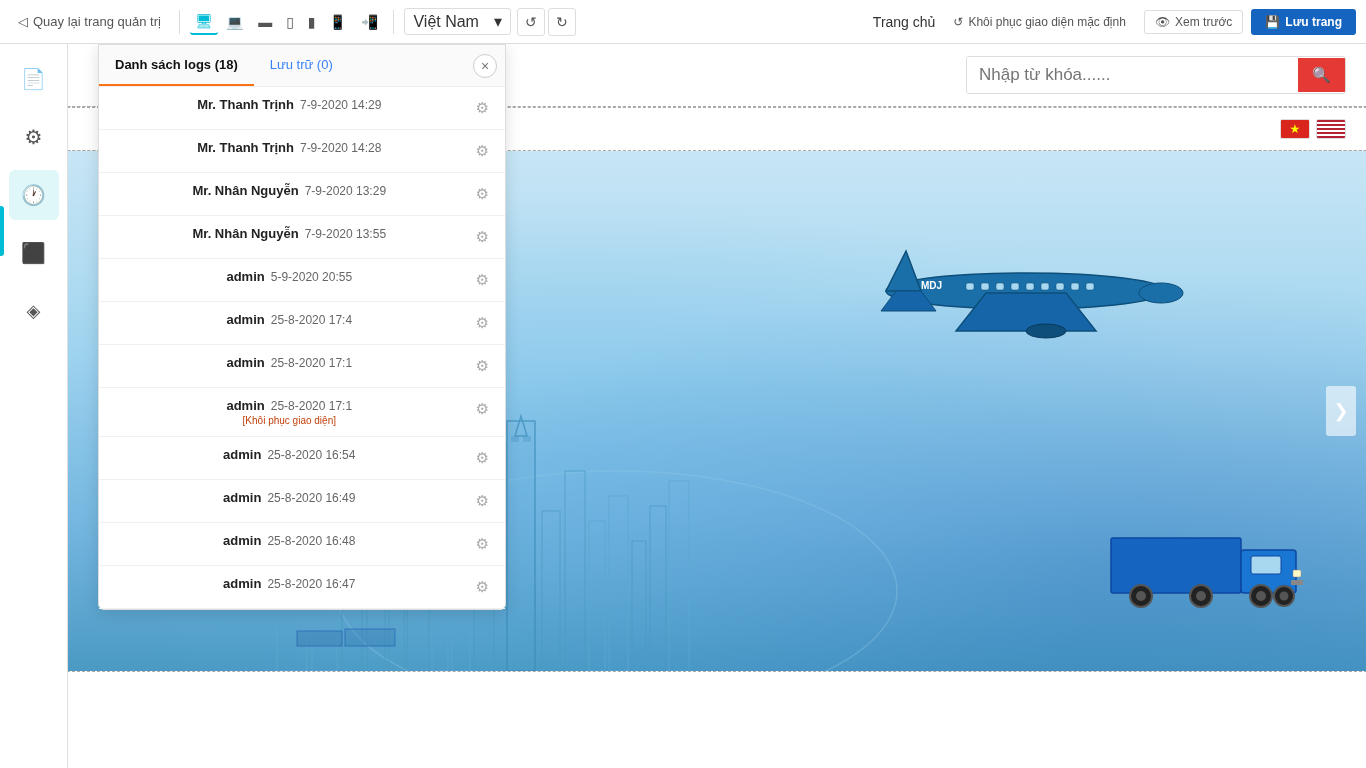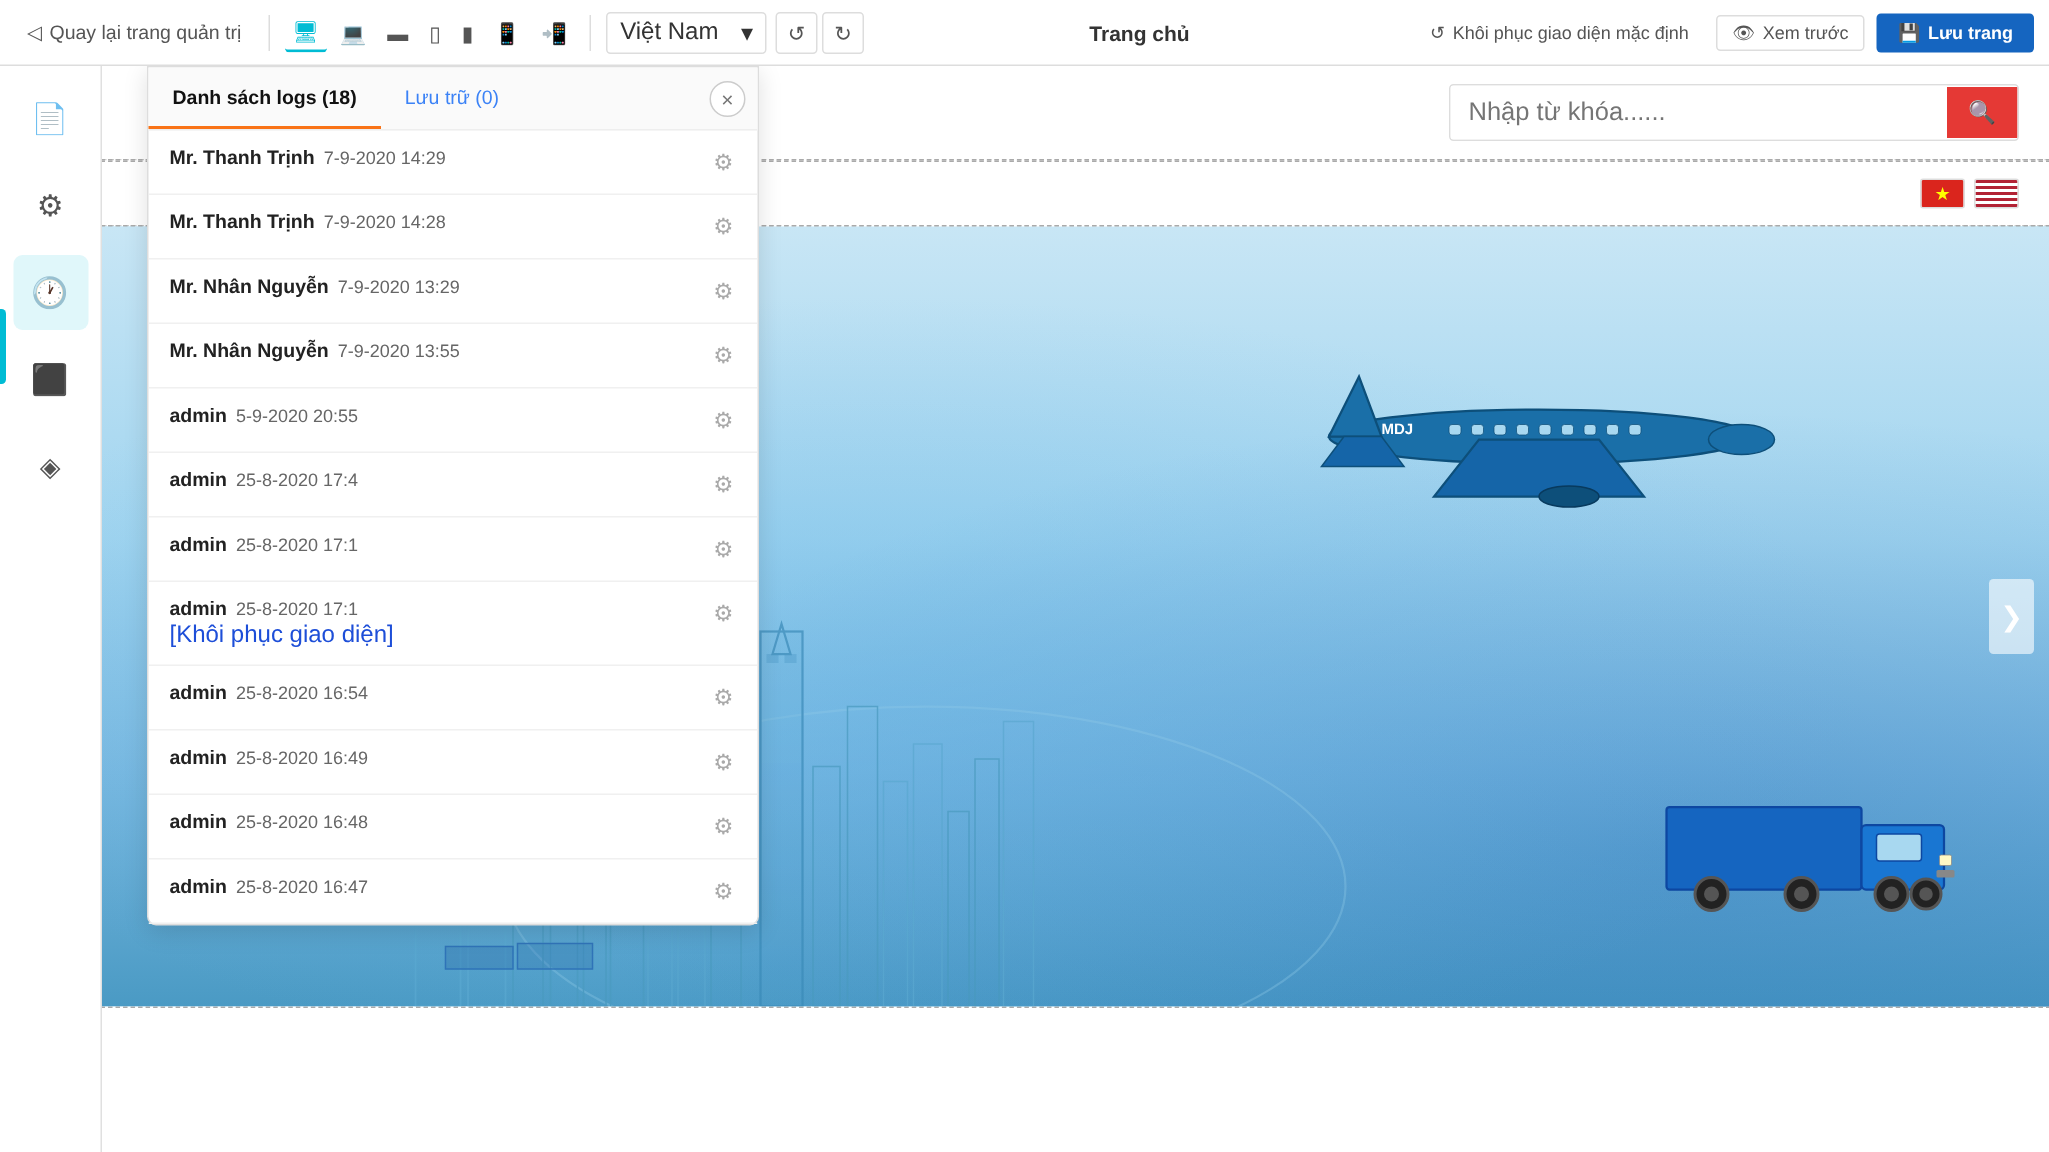--- a/index.html
+++ b/index.html
@@ -72,24 +72,24 @@
       align-items: center;
       justify-content: center;
       border: 1px solid #ddd;
       border-radius: 3px;
       cursor: pointer;
       color: #555;
       font-size: 14px;
     }
     .page-name {
       flex: 1;
-      text-align: center;
+      text-align: right;
       font-size: 14px;
       color: #333;
-      font-weight: 700;
+      font-weight: 400;
     }
     .admin-bar-right {
       display: flex;
       align-items: center;
       gap: 8px;
     }
     .restore-btn {
       display: flex;
       align-items: center;
       gap: 5px;
@@ -213,20 +213,21 @@
       cursor: pointer;
       border-radius: 50%;
       color: #777;
       font-size: 14px;
       border: 1px solid #ccc;
       background: #fff;
     }
     .logs-list {
       max-height: 620px;
       overflow-y: auto;
+      text-align: center;
     }
     .log-item {
       display: flex;
       align-items: flex-start;
       padding: 10px 14px;
       border-bottom: 1px solid #f0f0f0;
       cursor: pointer;
     }
     .log-content {
       flex: 1;
@@ -235,22 +236,22 @@
       font-weight: 600;
       color: #222;
       font-size: 13px;
     }
     .log-date {
       color: #666;
       font-size: 12px;
       margin-left: 6px;
     }
     .log-extra {
-      font-size: 16px;
-      color: #1d4ed8;
+      font-size: 10px;
+      color: #c2410c;
       margin-top: 2px;
     }
     .log-gear {
       color: #aaa;
       font-size: 15px;
       margin-left: 8px;
       cursor: pointer;
       padding: 2px;
     }
 

